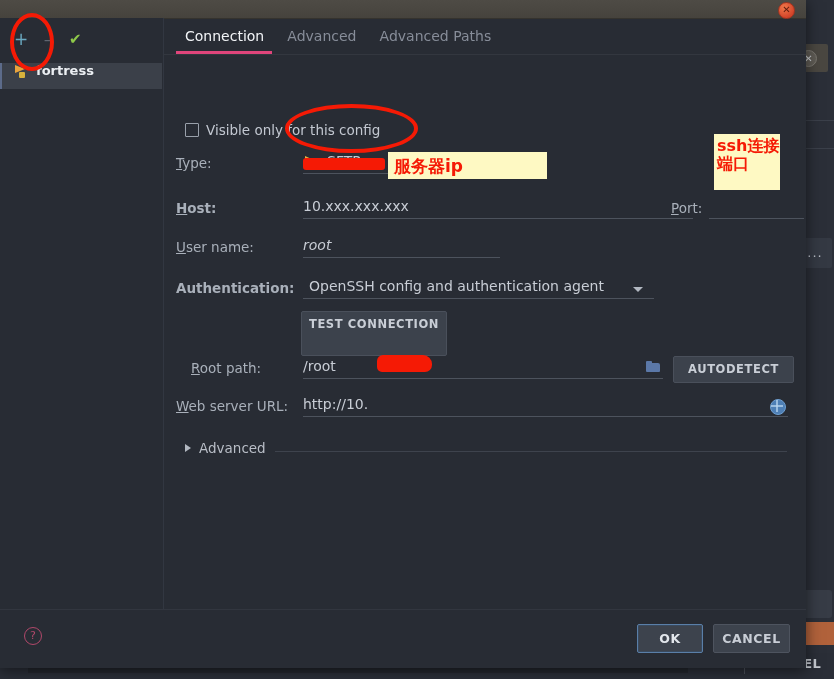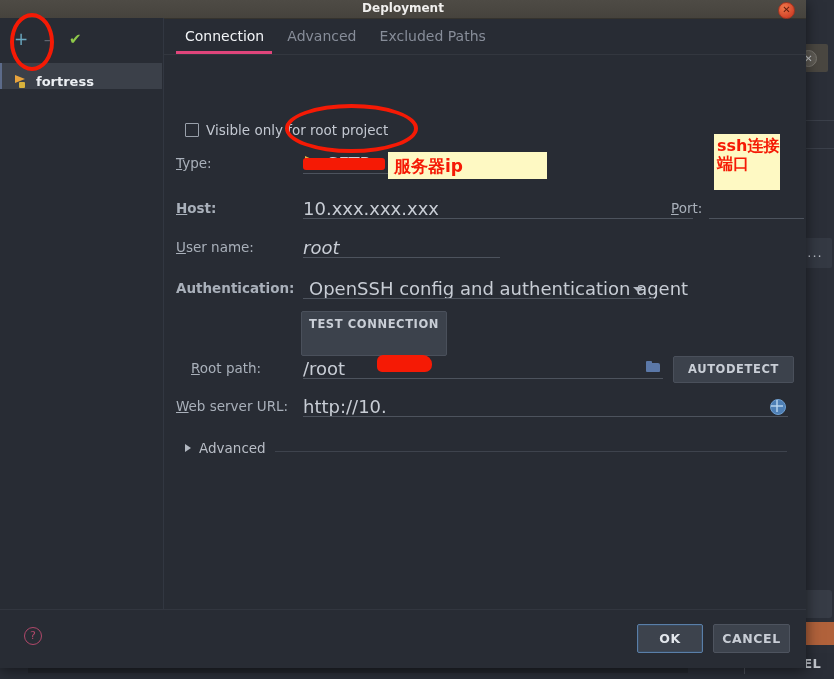--- a/index.html
+++ b/index.html
@@ -125,21 +125,21 @@
     font-size: 17px; color: #6aa8c0; cursor: pointer;
     vertical-align: top;
   }
   .toolbar .tb.minus { color: #5f6671; }
   .toolbar .tb.check { color: #8fc94a; font-size: 15px; }
 
   .srv-item {
     position: absolute; left: 0; top: 45px; width: 162px; height: 26px;
     background: #3b4049;
     border-left: 2px solid #5c6b8a;
-    display: flex; align-items: flex-end;
+    display: flex; align-items: flex-start;
     padding-left: 12px; box-sizing: border-box;
     cursor: pointer;
   }
   .srv-item .ico {
     width: 18px; height: 16px; margin-right: 4px; position: relative;
   }
   .srv-item .ico:before {
     content: ""; position: absolute; left: 1px; top: 2px;
     width: 0; height: 0;
     border-left: 10px solid #e8a33d;
@@ -183,21 +183,21 @@
   .checkbox {
     width: 12px; height: 12px; border: 1px solid #9aa1ab; background: transparent;
     margin-right: 7px; border-radius: 1px;
   }
   .checkrow .t { font-size: 13.5px; color: #c3c8d1; }
 
   .field-underline {
     position: absolute; border-bottom: 1px solid #4d535d;
   }
   .val {
-    position: absolute; font-size: 18px; color: #c8cdd5;
+    position: absolute; font-size: 14px; color: #c8cdd5;
     white-space: nowrap;
   }
   .caret {
     position: absolute; width: 0; height: 0;
     border-left: 5px solid transparent; border-right: 5px solid transparent;
     border-top: 5px solid #b2b8c1;
   }
 
   .sftp-ico {
     position: absolute; width: 16px; height: 14px;
@@ -343,21 +343,20 @@
   <div class="under-bar">
     <div class="leftfill"></div>
     <div class="ok">OK</div>
     <div class="divider"></div>
     <div class="cancel">CANCEL</div>
   </div>
 
   <div class="dialog">
 
     <div class="titlebar">
-      <div class="title">Deployment</div>
       <div class="close-btn">✕</div>
     </div>
 
     <div class="left-col">
       <div class="toolbar">
         <span class="tb plus">+</span>
         <span class="tb minus">–</span>
         <span class="tb check">✔</span>
       </div>
 
@@ -365,28 +364,28 @@
         <span class="ico"></span>
         <span class="name">fortress</span>
       </div>
     </div>
 
     <div class="main">
 
       <div class="tabs">
         <span class="tab active">Connection</span>
         <span class="tab">Advanced</span>
-        <span class="tab">Excluded Paths</span>
+        <span class="tab">Advanced Paths</span>
       </div>
 
       <div class="form">
 
         <div class="checkrow">
           <span class="checkbox"></span>
-          <span class="t">Visible only for root project</span>
+          <span class="t">Visible only for this config</span>
         </div>
 
         <span class="lbl" style="position:absolute; left:13px; top:100px;"><u>T</u>ype:</span>
         <span class="sftp-ico" style="left:142px; top:100px;"></span>
         <span class="val" style="left:164px; top:98px;">SFTP</span>
         <span class="caret" style="left:349px; top:106px;"></span>
         <span class="field-underline" style="left:140px; top:118px; width:229px;"></span>
 
         <span class="lbl" style="position:absolute; left:13px; top:145px;font-weight:bold;"><u>H</u>ost:</span>
         <span class="val" style="left:140px; top:143px;">10.xxx.xxx.xxx</span>

